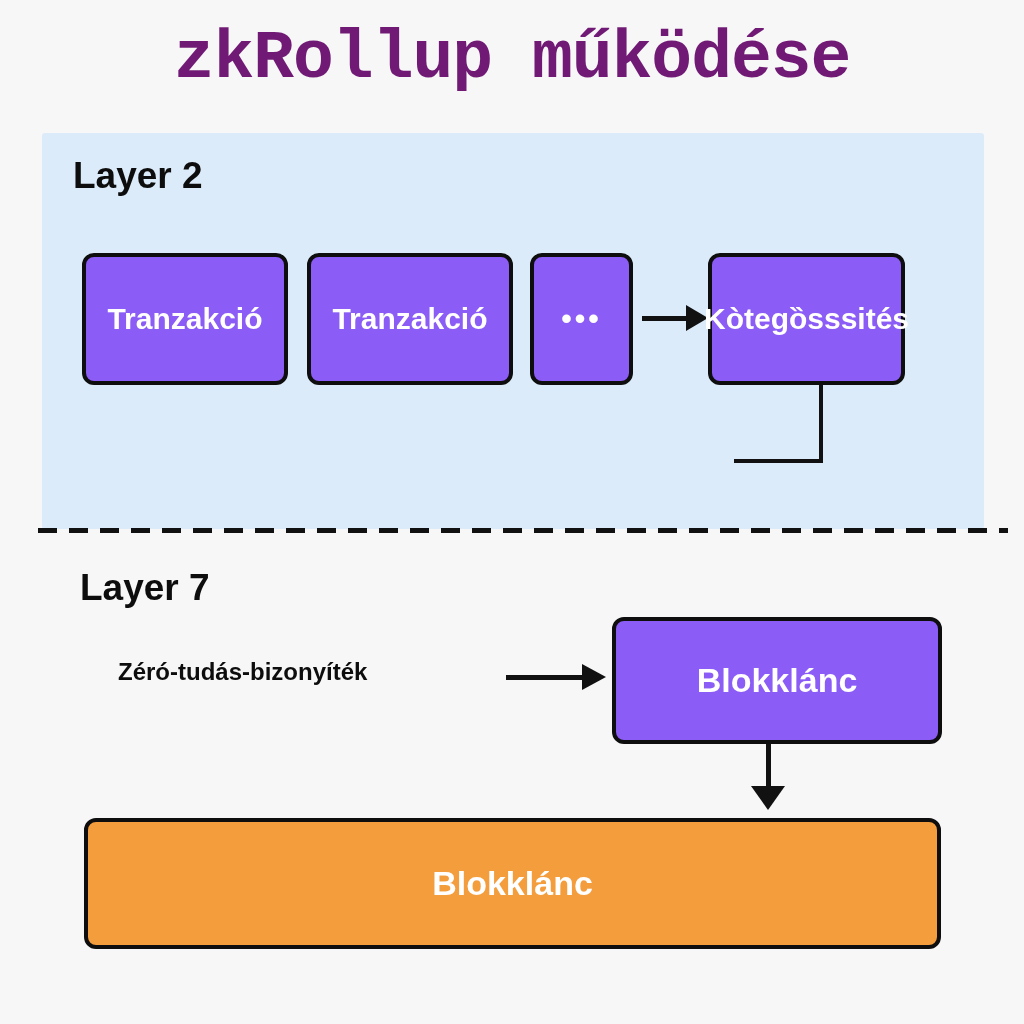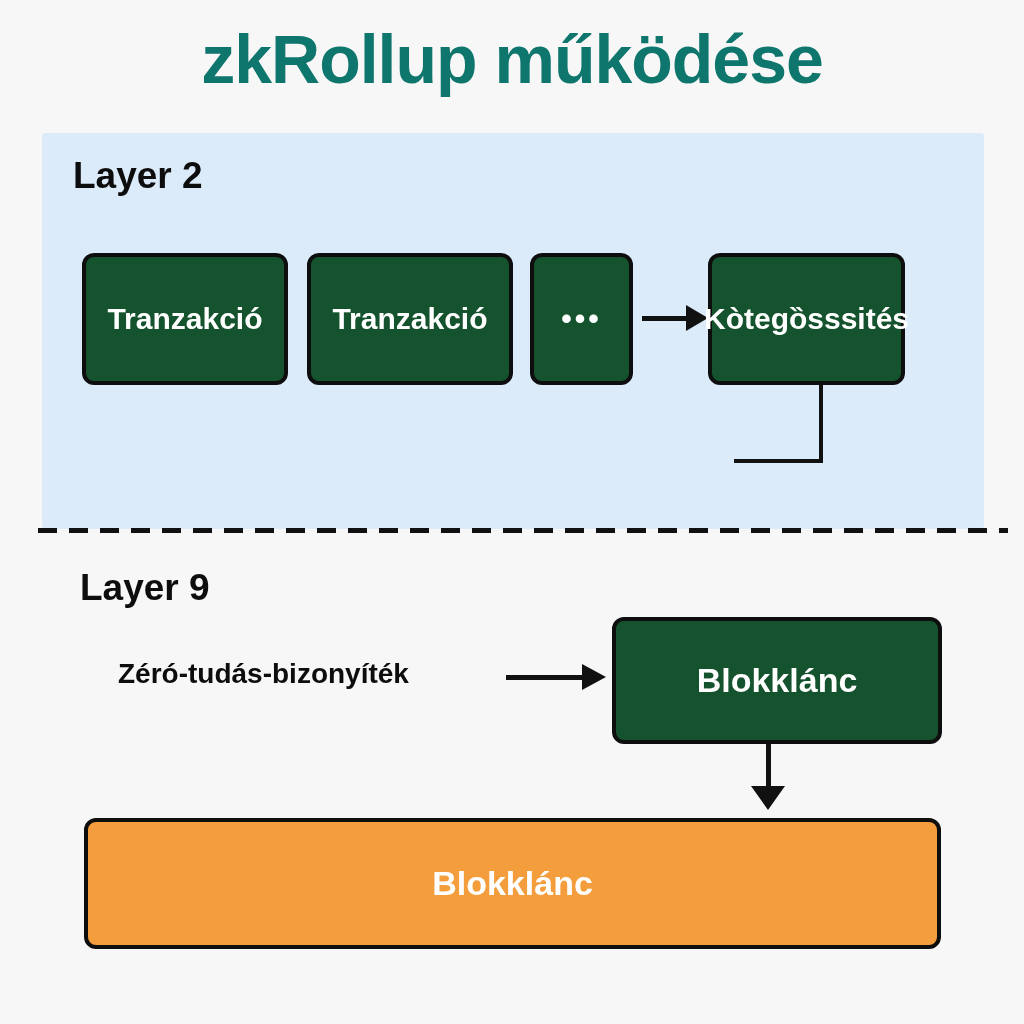--- a/index.html
+++ b/index.html
@@ -14,40 +14,41 @@
     overflow:hidden;
   }
   .abs{position:absolute;}
 
   
   .title{
     top:20px;left:0;width:1024px;
     text-align:center;
     font-size:68px;font-weight:bold;
     letter-spacing:-1px;
-    color:#0f766e;
+    color:#701a75;
+    font-family:Liberation Mono, monospace;
   }
 
   
   .panel{
     left:42px;top:133px;width:942px;height:396px;
     background:#dcebfa;
     border-radius:3px;
   }
   .layer-label{
     font-size:37px;font-weight:bold;color:#0d0d0d;
   }
   .layer2-label{left:73px;top:155px;}
   .layer1-label{left:80px;top:567px;}
 
   
   .node{
     border:4px solid #0e0e0e;
     border-radius:12px;
-    background:#14532d;
+    background:#8b5cf6;
     display:flex;align-items:center;justify-content:center;
     color:#ffffff;font-weight:bold;
     box-sizing:border-box;
   }
   .node-label{color:#fff;font-weight:bold;}
   .tx1{left:82px;top:253px;width:206px;height:132px;font-size:30px;}
   .tx2{left:307px;top:253px;width:206px;height:132px;font-size:30px;}
   .dots{left:530px;top:253px;width:103px;height:132px;font-size:30px;letter-spacing:3px;}
   .batch{left:708px;top:253px;width:197px;height:132px;font-size:30px;}
   .l1chain{left:612px;top:617px;width:330px;height:127px;font-size:34px;}
@@ -75,21 +76,21 @@
   }
 
   
   .dashed{
     left:38px;top:528px;width:970px;height:5px;
     background:repeating-linear-gradient(90deg,#111 0 19px,transparent 19px 31px);
   }
 
   .proof-label{
     left:118px;top:658px;
-    font-size:28px;font-weight:bold;color:#0d0d0d;
+    font-size:24px;font-weight:bold;color:#0d0d0d;
   }
   .arrow2-line{left:506px;top:675px;width:76px;height:5px;}
   .arrow2-head{
     left:582px;top:664px;width:0;height:0;
     border-left:24px solid #111;
     border-top:13px solid transparent;
     border-bottom:13px solid transparent;
   }
 
   .arrow3-line{left:766px;top:744px;width:5px;height:44px;}
@@ -125,21 +126,21 @@
 
   <div class="abs node batch">
     <span class="node-label">Kòtegȍsssités</span>
   </div>
 
   <div class="abs line bundle-vline"></div>
   <div class="abs line bundle-hline"></div>
 
   <div class="abs dashed"></div>
 
-  <div class="abs layer-label layer1-label">Layer 9</div>
+  <div class="abs layer-label layer1-label">Layer 7</div>
 
   <div class="abs proof-label">Zéró-tudás-bizonyíték</div>
   <div class="abs line arrow2-line"></div>
   <div class="abs arrow2-head"></div>
 
   <div class="abs node l1chain">
     <span class="node-label">Blokklánc</span>
   </div>
 
   <div class="abs line arrow3-line"></div>

